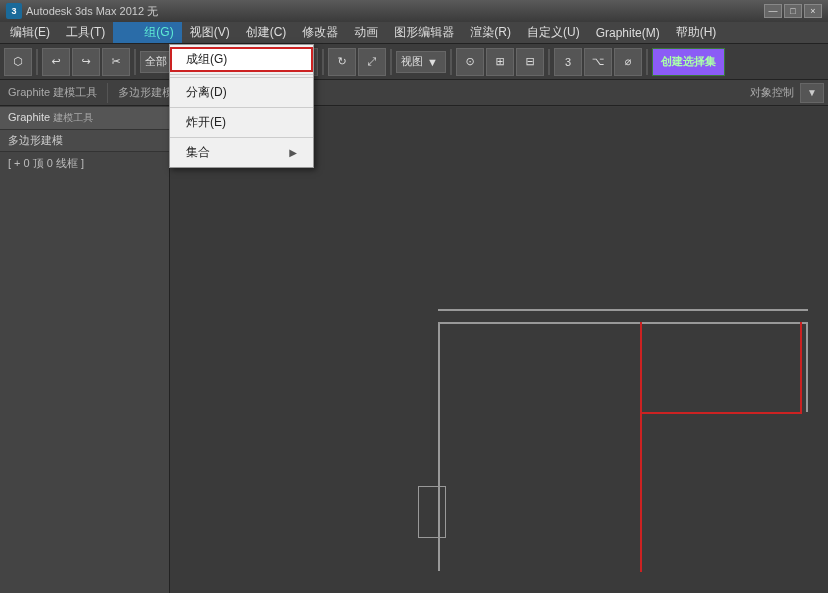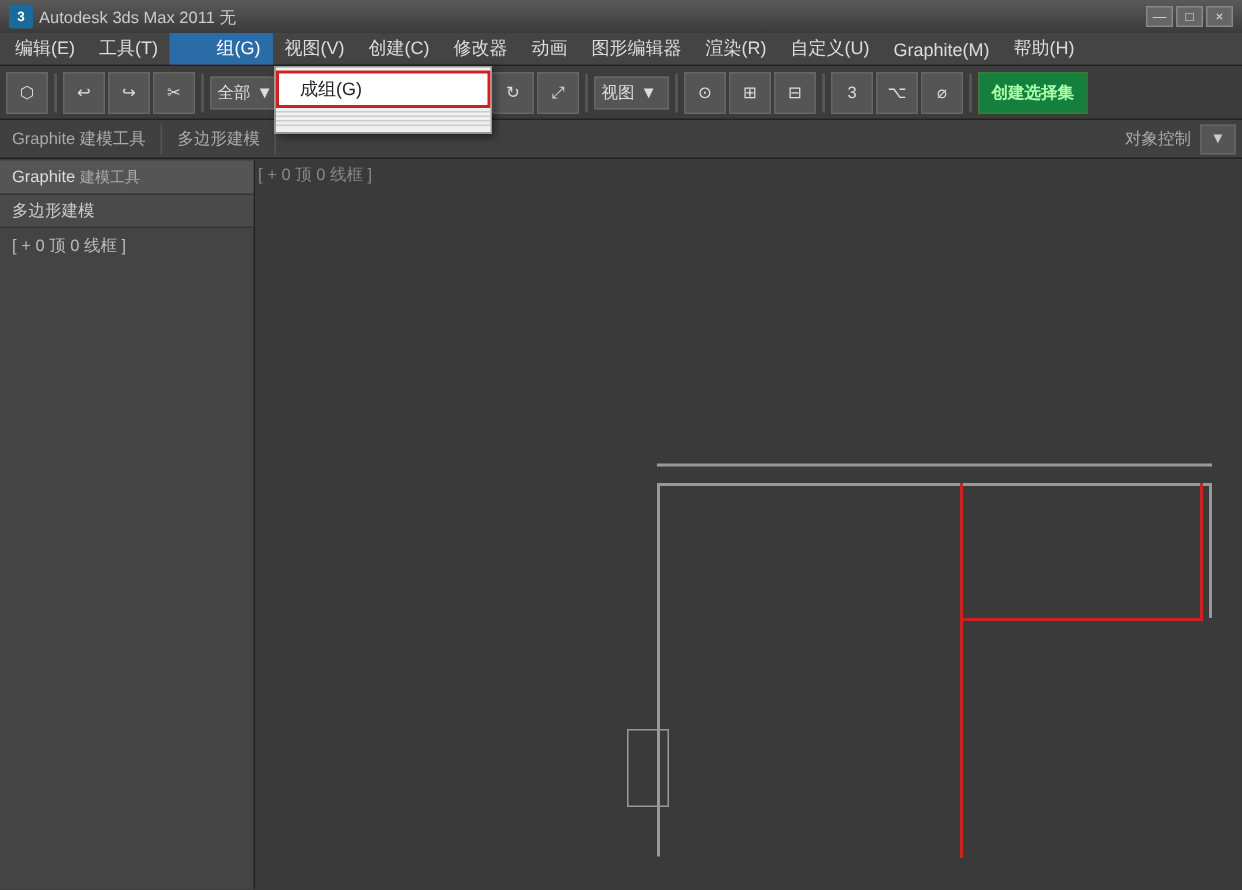--- a/index.html
+++ b/index.html
@@ -72,21 +72,21 @@
       font-size: 12px;
       color: #ddd;
       cursor: pointer;
       height: 100%;
       display: flex;
       align-items: center;
       white-space: nowrap;
     }
     .menu-item.highlighted {
       background: #2a6ca8;
-      color: #ffffff;
+      color: #5eead4;
       padding-left: 31px;
     }
 
     
     #toolbar {
       width: 100%;
       height: 36px;
       background: #3c3c3c;
       display: flex;
       align-items: center;
@@ -119,21 +119,21 @@
       border: 1px solid #666;
       color: #ddd;
       font-size: 11px;
       padding: 0 4px;
       display: flex; align-items: center; gap: 4px;
       min-width: 50px;
       text-align: center;
     }
     .toolbar-special {
       height: 28px;
-      background: #15803d;
+      background: #8b5cf6;
       border: 1px solid #3a7a3a;
       color: #aaffaa;
       font-size: 11px;
       padding: 0 8px;
       display: flex; align-items: center;
       cursor: pointer;
       font-weight: bold;
     }
 
     
@@ -211,21 +211,21 @@
       position: absolute;
       top: 2px;
       left: 2px;
       font-size: 11px;
       color: #888;
     }
 
     
     #dropdown-menu {
       position: absolute;
-      left: 183px;
+      left: 169px;
       top: 22px;
       width: 145px;
       background: #f0f0f0;
       border: 1px solid #999;
       box-shadow: 2px 2px 6px rgba(0,0,0,0.5);
       z-index: 100;
       padding: 2px 0;
     }
     .dropdown-item {
       padding: 4px 16px;
@@ -252,21 +252,21 @@
       font-size: 10px;
       color: #555;
     }
   </style>
 </head>
 <body>
 
 <div id="title-bar">
   <div class="title-left">
     <div class="app-icon">3</div>
-    <span class="title-text">Autodesk 3ds Max 2011  无</span>
+    <span class="title-text">Autodesk 3ds Max 2012  无</span>
   </div>
   <div class="win-controls">
     <div class="win-btn">—</div>
     <div class="win-btn">□</div>
     <div class="win-btn">×</div>
   </div>
 </div>
 
 <div id="menu-bar">
   <div class="menu-item">编辑(E)</div>
@@ -279,22 +279,28 @@
   <div class="menu-item">图形编辑器</div>
   <div class="menu-item">渲染(R)</div>
   <div class="menu-item">自定义(U)</div>
   <div class="menu-item">Graphite(M)</div>
   <div class="menu-item">帮助(H)</div>
 
   <div id="dropdown-menu">
     <div class="dropdown-item highlighted-item">成组(G)</div>
     <div class="dropdown-separator"></div>
     <div class="dropdown-separator"></div>
+    <div class="dropdown-item">分离(D)</div>
     <div class="dropdown-separator"></div>
+    <div class="dropdown-item">炸开(E)</div>
     <div class="dropdown-separator"></div>
+    <div class="dropdown-item">
+      <span>集合</span>
+      <span class="dropdown-arrow">▶</span>
+    </div>
   </div>
 </div>
 
 <div id="toolbar">
   <div class="toolbar-btn">⬡</div>
   <div class="toolbar-separator"></div>
   <div class="toolbar-btn">↩</div>
   <div class="toolbar-btn">↪</div>
   <div class="toolbar-btn">✂</div>
   <div class="toolbar-separator"></div>

